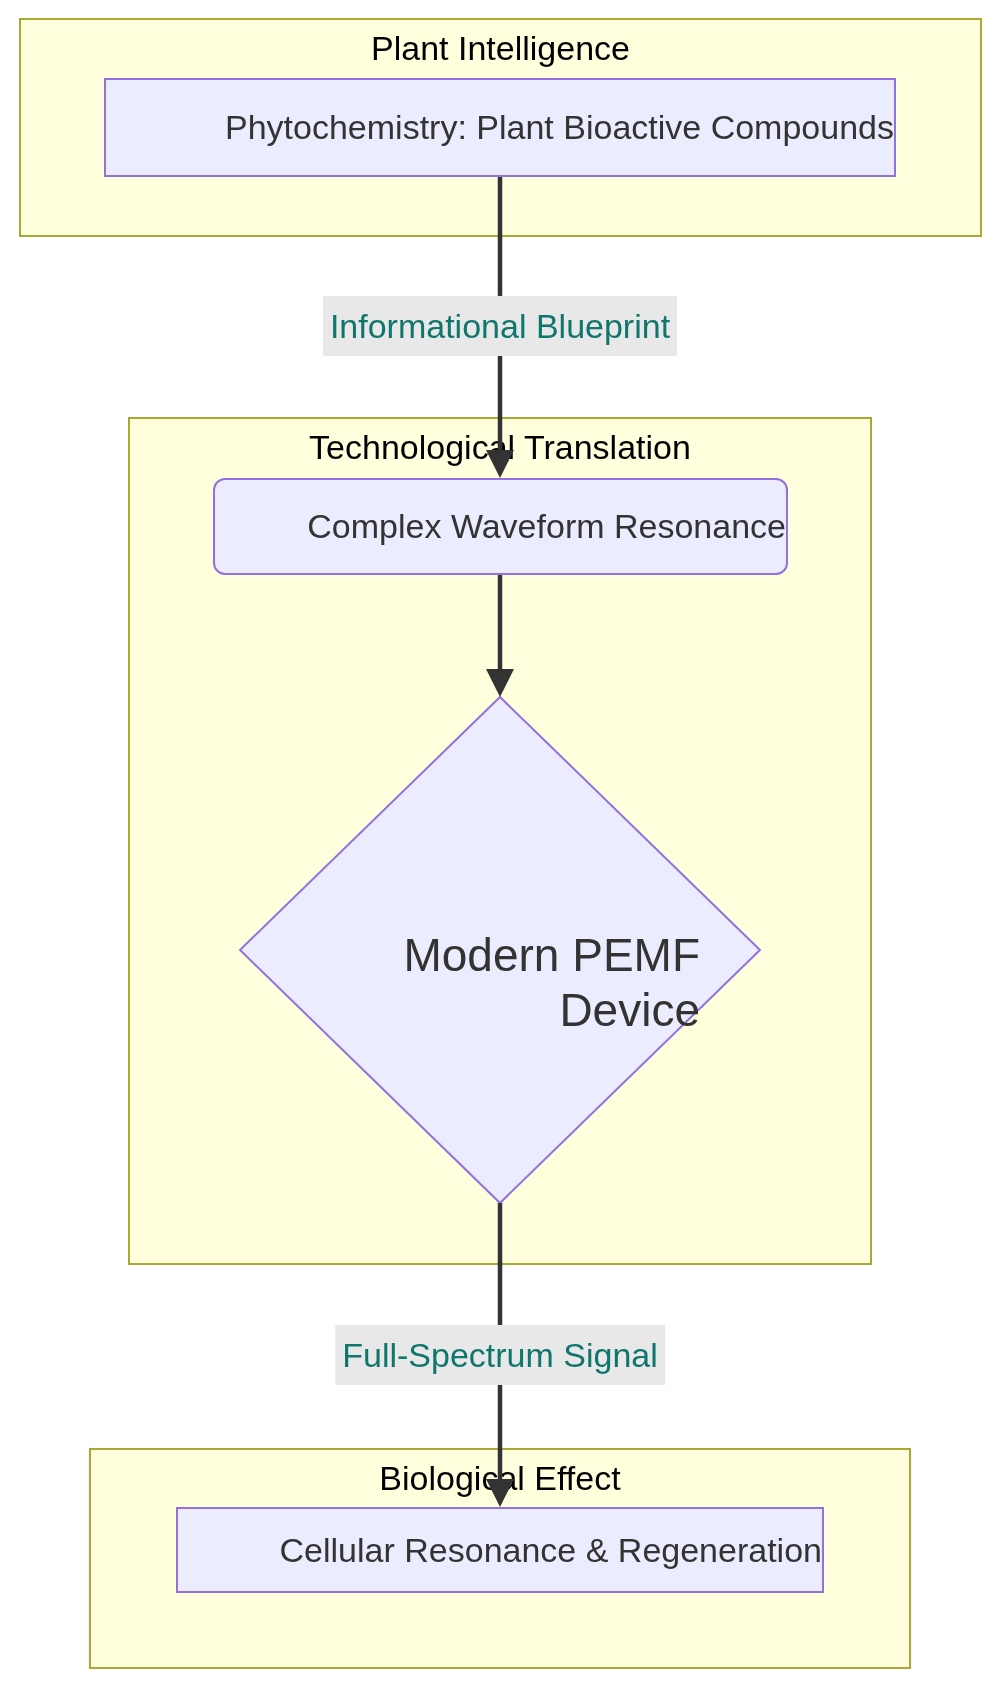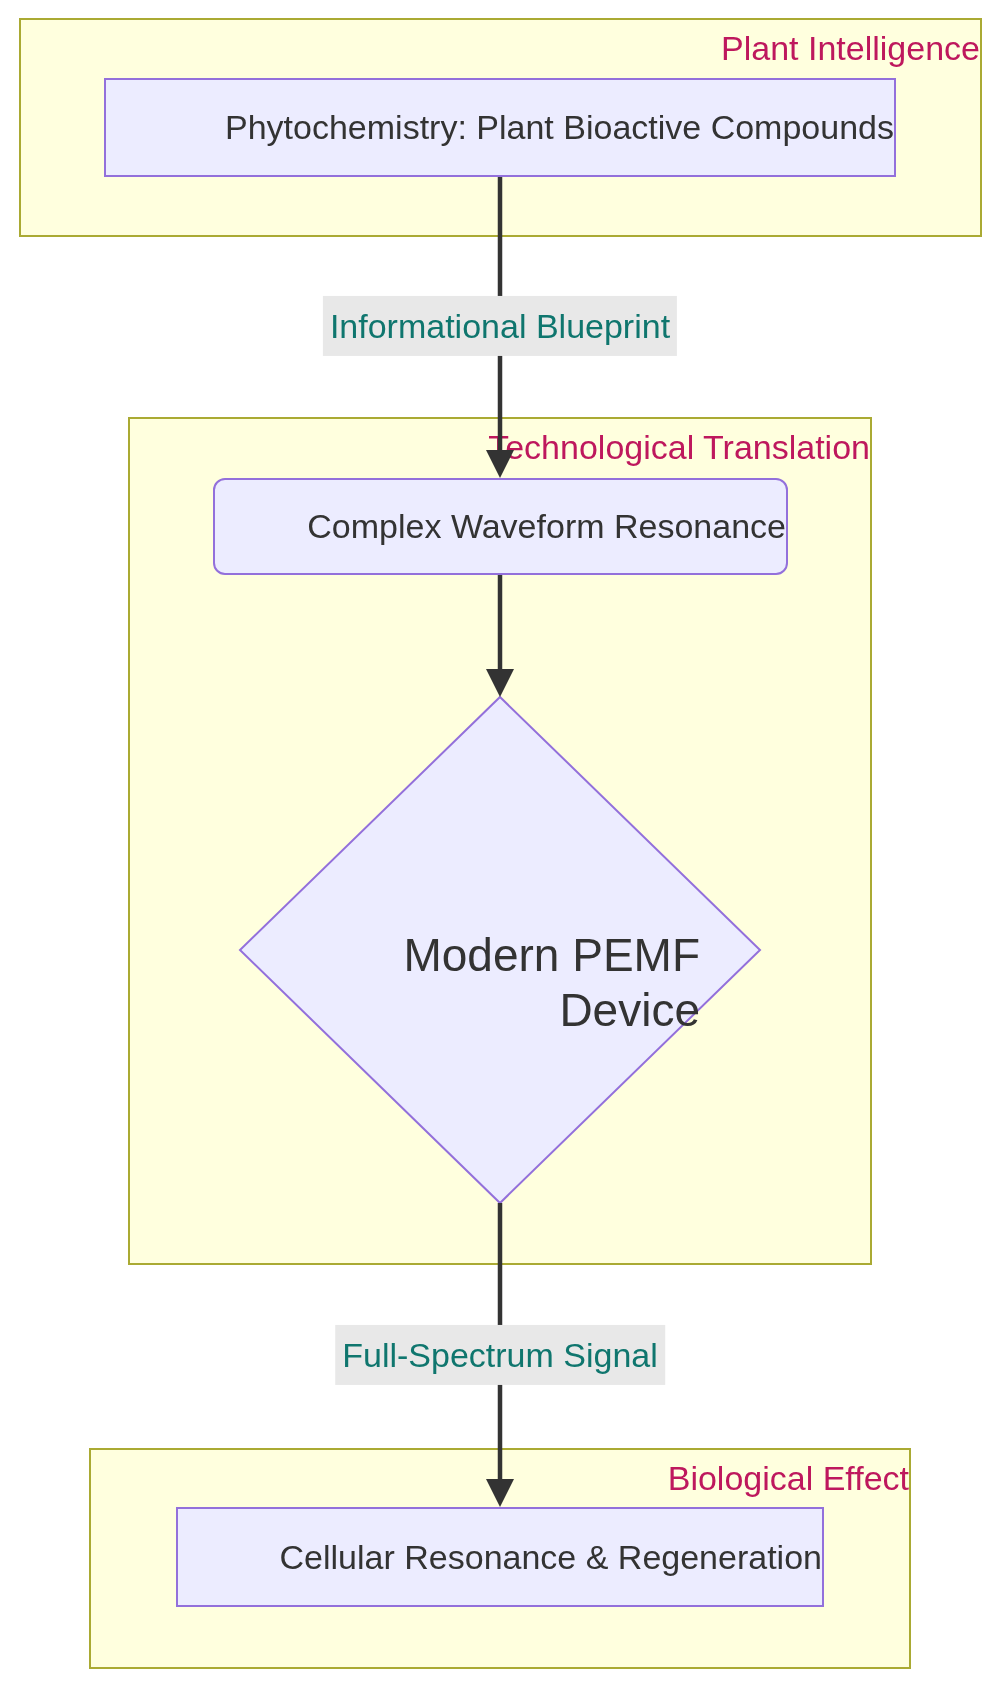--- a/index.html
+++ b/index.html
@@ -23,41 +23,41 @@
     box-sizing: border-box;
   }
   .cluster-1 { left: 19px;  top: 18px;   width: 963px; height: 219px; }
   .cluster-2 { left: 128px; top: 417px;  width: 744px; height: 848px; }
   .cluster-3 { left: 89px;  top: 1448px; width: 822px; height: 221px; }
   .cluster-title {
     position: absolute;
     top: 8px;
     left: 0;
     width: 100%;
-    text-align: right;
+    text-align: center;
     font-size: 34px;
     line-height: 1.2;
-    color: #be185d;
+    color: #000000;
   }
   .node {
     position: absolute;
     background: #ececff;
     border: 2px solid #9370db;
     box-sizing: border-box;
     display: flex;
     align-items: center;
     justify-content: flex-end;
     text-align: center;
     font-size: 34px;
     line-height: 1.2;
     color: #333333;
   }
   .node-a { left: 104px; top: 78px;   width: 792px; height: 99px;  }
   .node-b { left: 213px; top: 478px;  width: 575px; height: 97px; border-radius: 12px; }
-  .node-d { left: 176px; top: 1507px; width: 648px; height: 100px; }
+  .node-d { left: 176px; top: 1507px; width: 648px; height: 86px; }
   .overlay {
     position: absolute;
     left: 0;
     top: 0;
     width: 1000px;
     height: 1685px;
     pointer-events: none;
   }
   .diamond-label {
     position: absolute;

